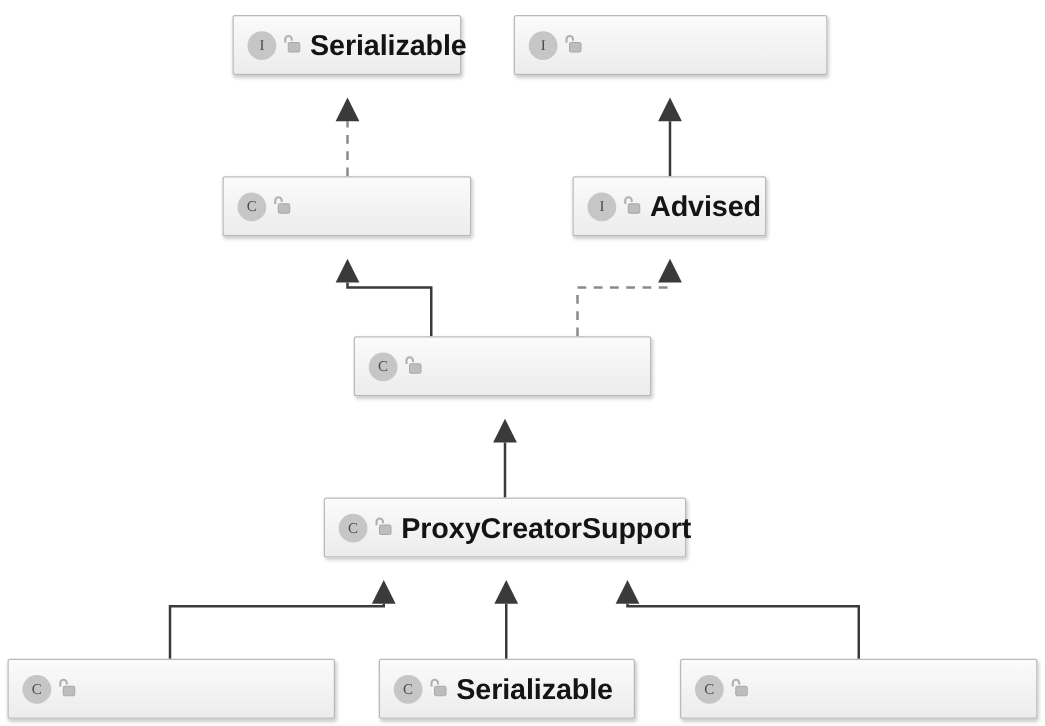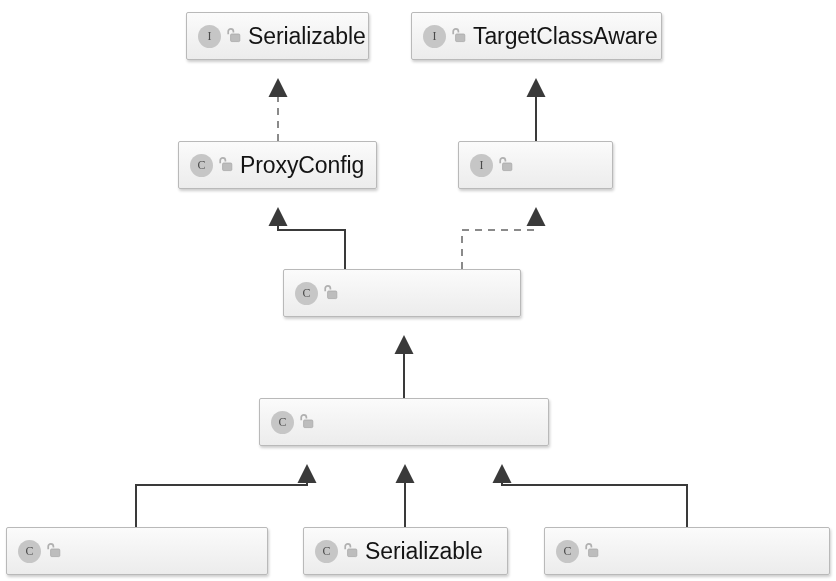--- a/index.html
+++ b/index.html
@@ -63,20 +63,21 @@
     height: 17px;
     margin-right: 7px;
     position: relative;
     top: -1px;
   }
   .uml-node .node-label {
     font-size: 23px;
     color: #141414;
     white-space: nowrap;
     letter-spacing: -0.1px;
+    font-weight: bold;
   }
 </style>
 </head>
 <body>
 
 <div id="diagram-canvas">
 
   <svg id="edge-layer" viewBox="0 0 836 581" width="836" height="581" xmlns="http://www.w3.org/2000/svg">
     <defs>
       <marker id="tri" markerWidth="16" markerHeight="16" refX="3.2" refY="5" orient="auto" markerUnits="strokeWidth">
@@ -114,50 +115,50 @@
             <rect x="4.6" y="7.0" width="9.2" height="7.6" rx="1.1" fill="#bdbdbd" stroke="#a8a8a8" stroke-width="0.8"></rect>
           </svg></span>
         <span class="node-label">Serializable</span>
       </div>
       <div class="uml-node" style="left: 411px; top: 12px; width: 251px; height: 48px;">
         <span class="kind-icon iface">I</span>
         <span class="vis-icon"><svg viewBox="0 0 15 17" width="15" height="17">
             <path d="M2.2,7.2 L2.2,4.4 A2.6,2.6 0 0 1 7.4,4.4 L7.4,5.6" fill="none" stroke="#b0b0b0" stroke-width="1.7"></path>
             <rect x="4.6" y="7.0" width="9.2" height="7.6" rx="1.1" fill="#bdbdbd" stroke="#a8a8a8" stroke-width="0.8"></rect>
           </svg></span>
-        <span class="node-label">TargetClassAware</span>
       </div>
       <div class="uml-node" style="left: 178px; top: 141px; width: 199px; height: 48px;">
         <span class="kind-icon">C</span>
         <span class="vis-icon"><svg viewBox="0 0 15 17" width="15" height="17">
             <path d="M2.2,7.2 L2.2,4.4 A2.6,2.6 0 0 1 7.4,4.4 L7.4,5.6" fill="none" stroke="#b0b0b0" stroke-width="1.7"></path>
             <rect x="4.6" y="7.0" width="9.2" height="7.6" rx="1.1" fill="#bdbdbd" stroke="#a8a8a8" stroke-width="0.8"></rect>
           </svg></span>
-        <span class="node-label">ProxyConfig</span>
       </div>
       <div class="uml-node" style="left: 458px; top: 141px; width: 155px; height: 48px;">
         <span class="kind-icon iface">I</span>
         <span class="vis-icon"><svg viewBox="0 0 15 17" width="15" height="17">
             <path d="M2.2,7.2 L2.2,4.4 A2.6,2.6 0 0 1 7.4,4.4 L7.4,5.6" fill="none" stroke="#b0b0b0" stroke-width="1.7"></path>
             <rect x="4.6" y="7.0" width="9.2" height="7.6" rx="1.1" fill="#bdbdbd" stroke="#a8a8a8" stroke-width="0.8"></rect>
           </svg></span>
+        <span class="node-label">Advised</span>
       </div>
       <div class="uml-node" style="left: 283px; top: 269px; width: 238px; height: 48px;">
         <span class="kind-icon">C</span>
         <span class="vis-icon"><svg viewBox="0 0 15 17" width="15" height="17">
             <path d="M2.2,7.2 L2.2,4.4 A2.6,2.6 0 0 1 7.4,4.4 L7.4,5.6" fill="none" stroke="#b0b0b0" stroke-width="1.7"></path>
             <rect x="4.6" y="7.0" width="9.2" height="7.6" rx="1.1" fill="#bdbdbd" stroke="#a8a8a8" stroke-width="0.8"></rect>
           </svg></span>
       </div>
       <div class="uml-node" style="left: 259px; top: 398px; width: 290px; height: 48px;">
         <span class="kind-icon">C</span>
         <span class="vis-icon"><svg viewBox="0 0 15 17" width="15" height="17">
             <path d="M2.2,7.2 L2.2,4.4 A2.6,2.6 0 0 1 7.4,4.4 L7.4,5.6" fill="none" stroke="#b0b0b0" stroke-width="1.7"></path>
             <rect x="4.6" y="7.0" width="9.2" height="7.6" rx="1.1" fill="#bdbdbd" stroke="#a8a8a8" stroke-width="0.8"></rect>
           </svg></span>
+        <span class="node-label">ProxyCreatorSupport</span>
       </div>
       <div class="uml-node" style="left: 6px; top: 527px; width: 262px; height: 48px;">
         <span class="kind-icon">C</span>
         <span class="vis-icon"><svg viewBox="0 0 15 17" width="15" height="17">
             <path d="M2.2,7.2 L2.2,4.4 A2.6,2.6 0 0 1 7.4,4.4 L7.4,5.6" fill="none" stroke="#b0b0b0" stroke-width="1.7"></path>
             <rect x="4.6" y="7.0" width="9.2" height="7.6" rx="1.1" fill="#bdbdbd" stroke="#a8a8a8" stroke-width="0.8"></rect>
           </svg></span>
       </div>
       <div class="uml-node" style="left: 303px; top: 527px; width: 205px; height: 48px;">
         <span class="kind-icon">C</span>

